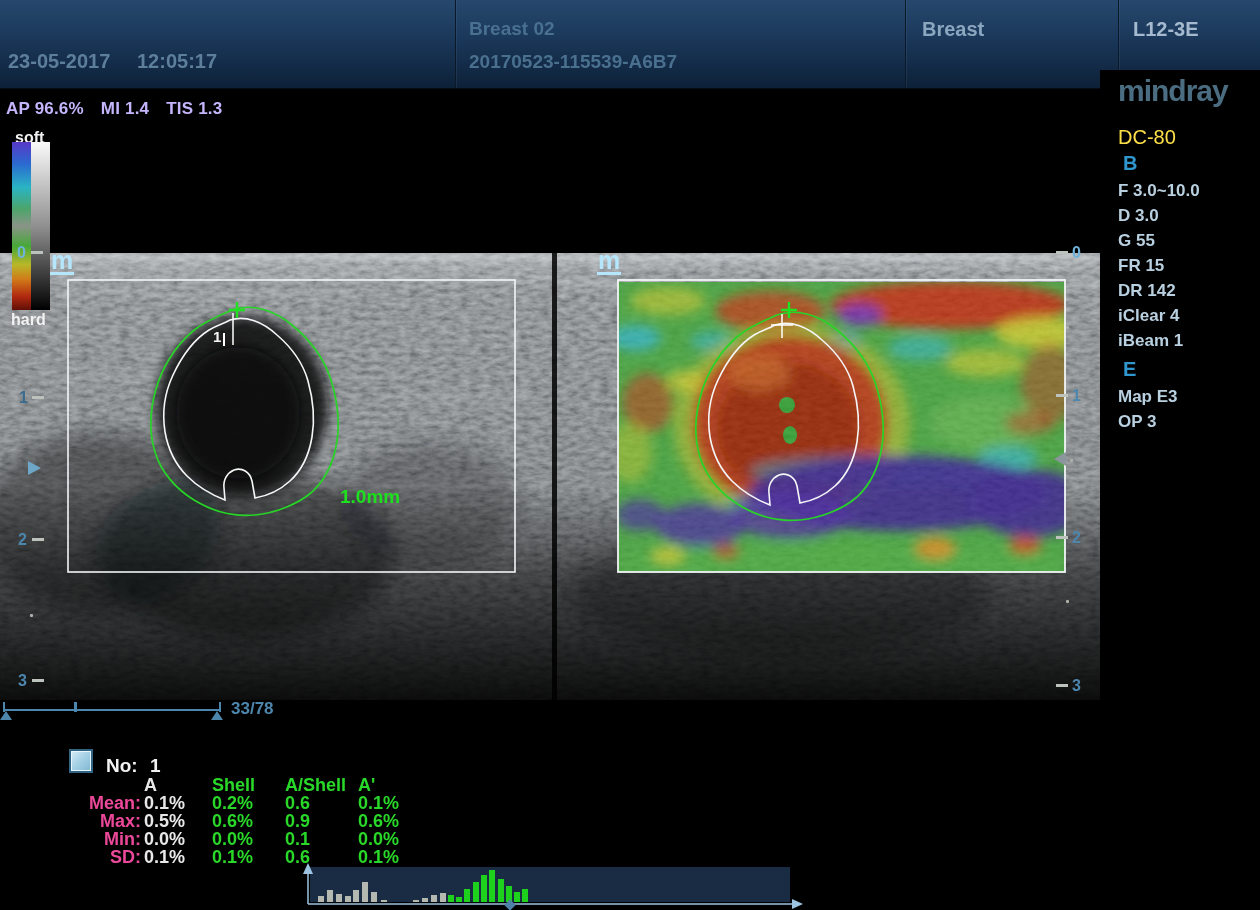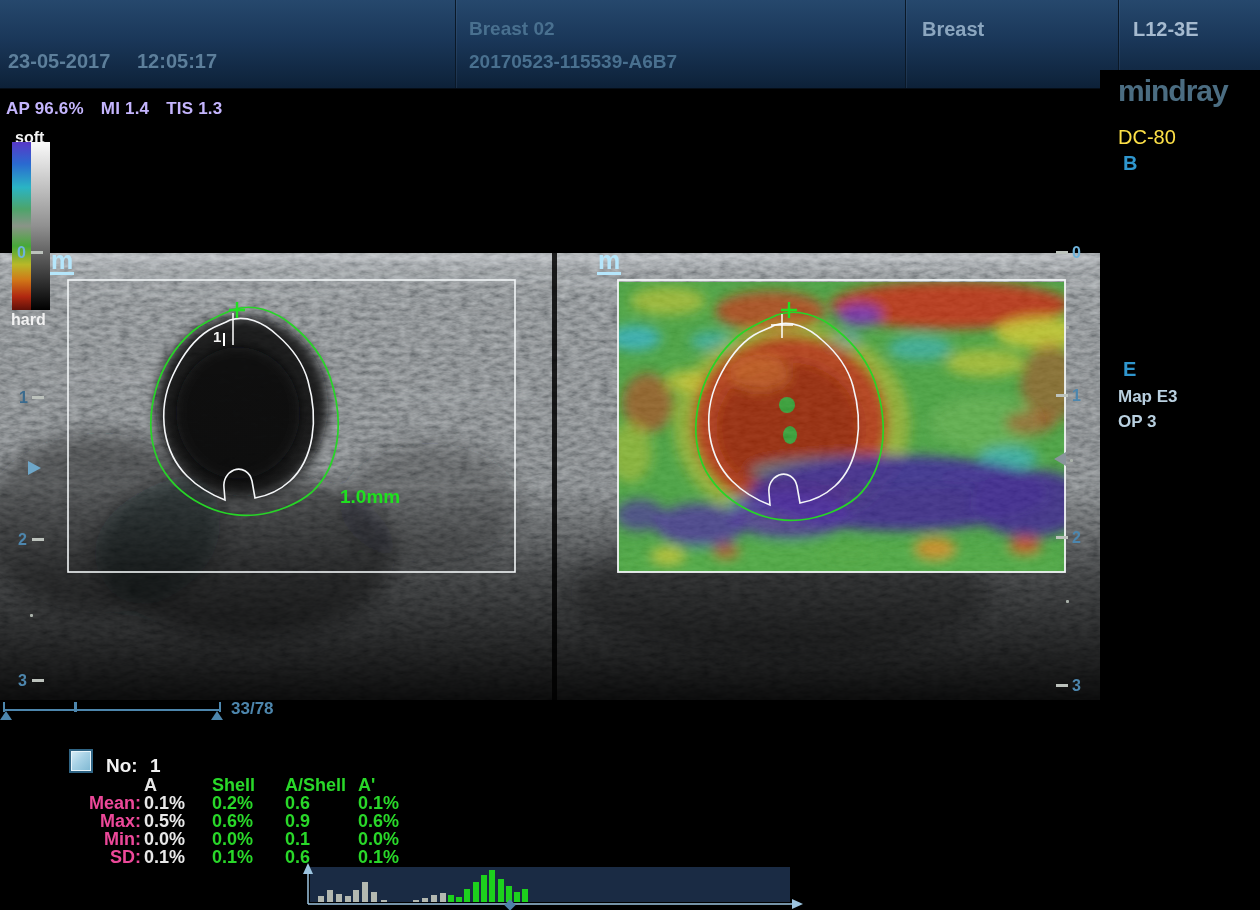--- a/index.html
+++ b/index.html
@@ -340,18 +340,27 @@
   <polygon points="5,14 15,14 10,3" fill="#9cc4e0"></polygon>
   <path d="M10,44 H494" stroke="#9cc4e0" stroke-width="1.5" fill="none"></path>
   <polygon points="494,39 494,49 505,44" fill="#9cc4e0"></polygon>
 </svg>
 <div class="abs diamond" id="hist-marker" style="left:506px;top:901px;"></div>
 
 <div class="abs" style="left:1100px;top:70px;width:160px;height:644px;background:#000;">
   <span class="abs sb-brand" style="left:18px;top:4px;">mindray</span>
   <span class="abs sb-model" style="left:18px;top:56px;">DC-80</span>
   <span class="abs sb-head" style="left:23px;top:82px;">B</span>
+  <div class="abs" style="left:18px;top:108px;">
+    <div class="sb-item">F 3.0~10.0</div>
+    <div class="sb-item">D 3.0</div>
+    <div class="sb-item">G 55</div>
+    <div class="sb-item">FR 15</div>
+    <div class="sb-item">DR 142</div>
+    <div class="sb-item">iClear 4</div>
+    <div class="sb-item">iBeam 1</div>
+  </div>
   <span class="abs sb-head" style="left:23px;top:288px;">E</span>
   <div class="abs" style="left:18px;top:314px;">
     <div class="sb-item">Map E3</div>
     <div class="sb-item">OP 3</div>
   </div>
 </div>
 
 </body></html>

